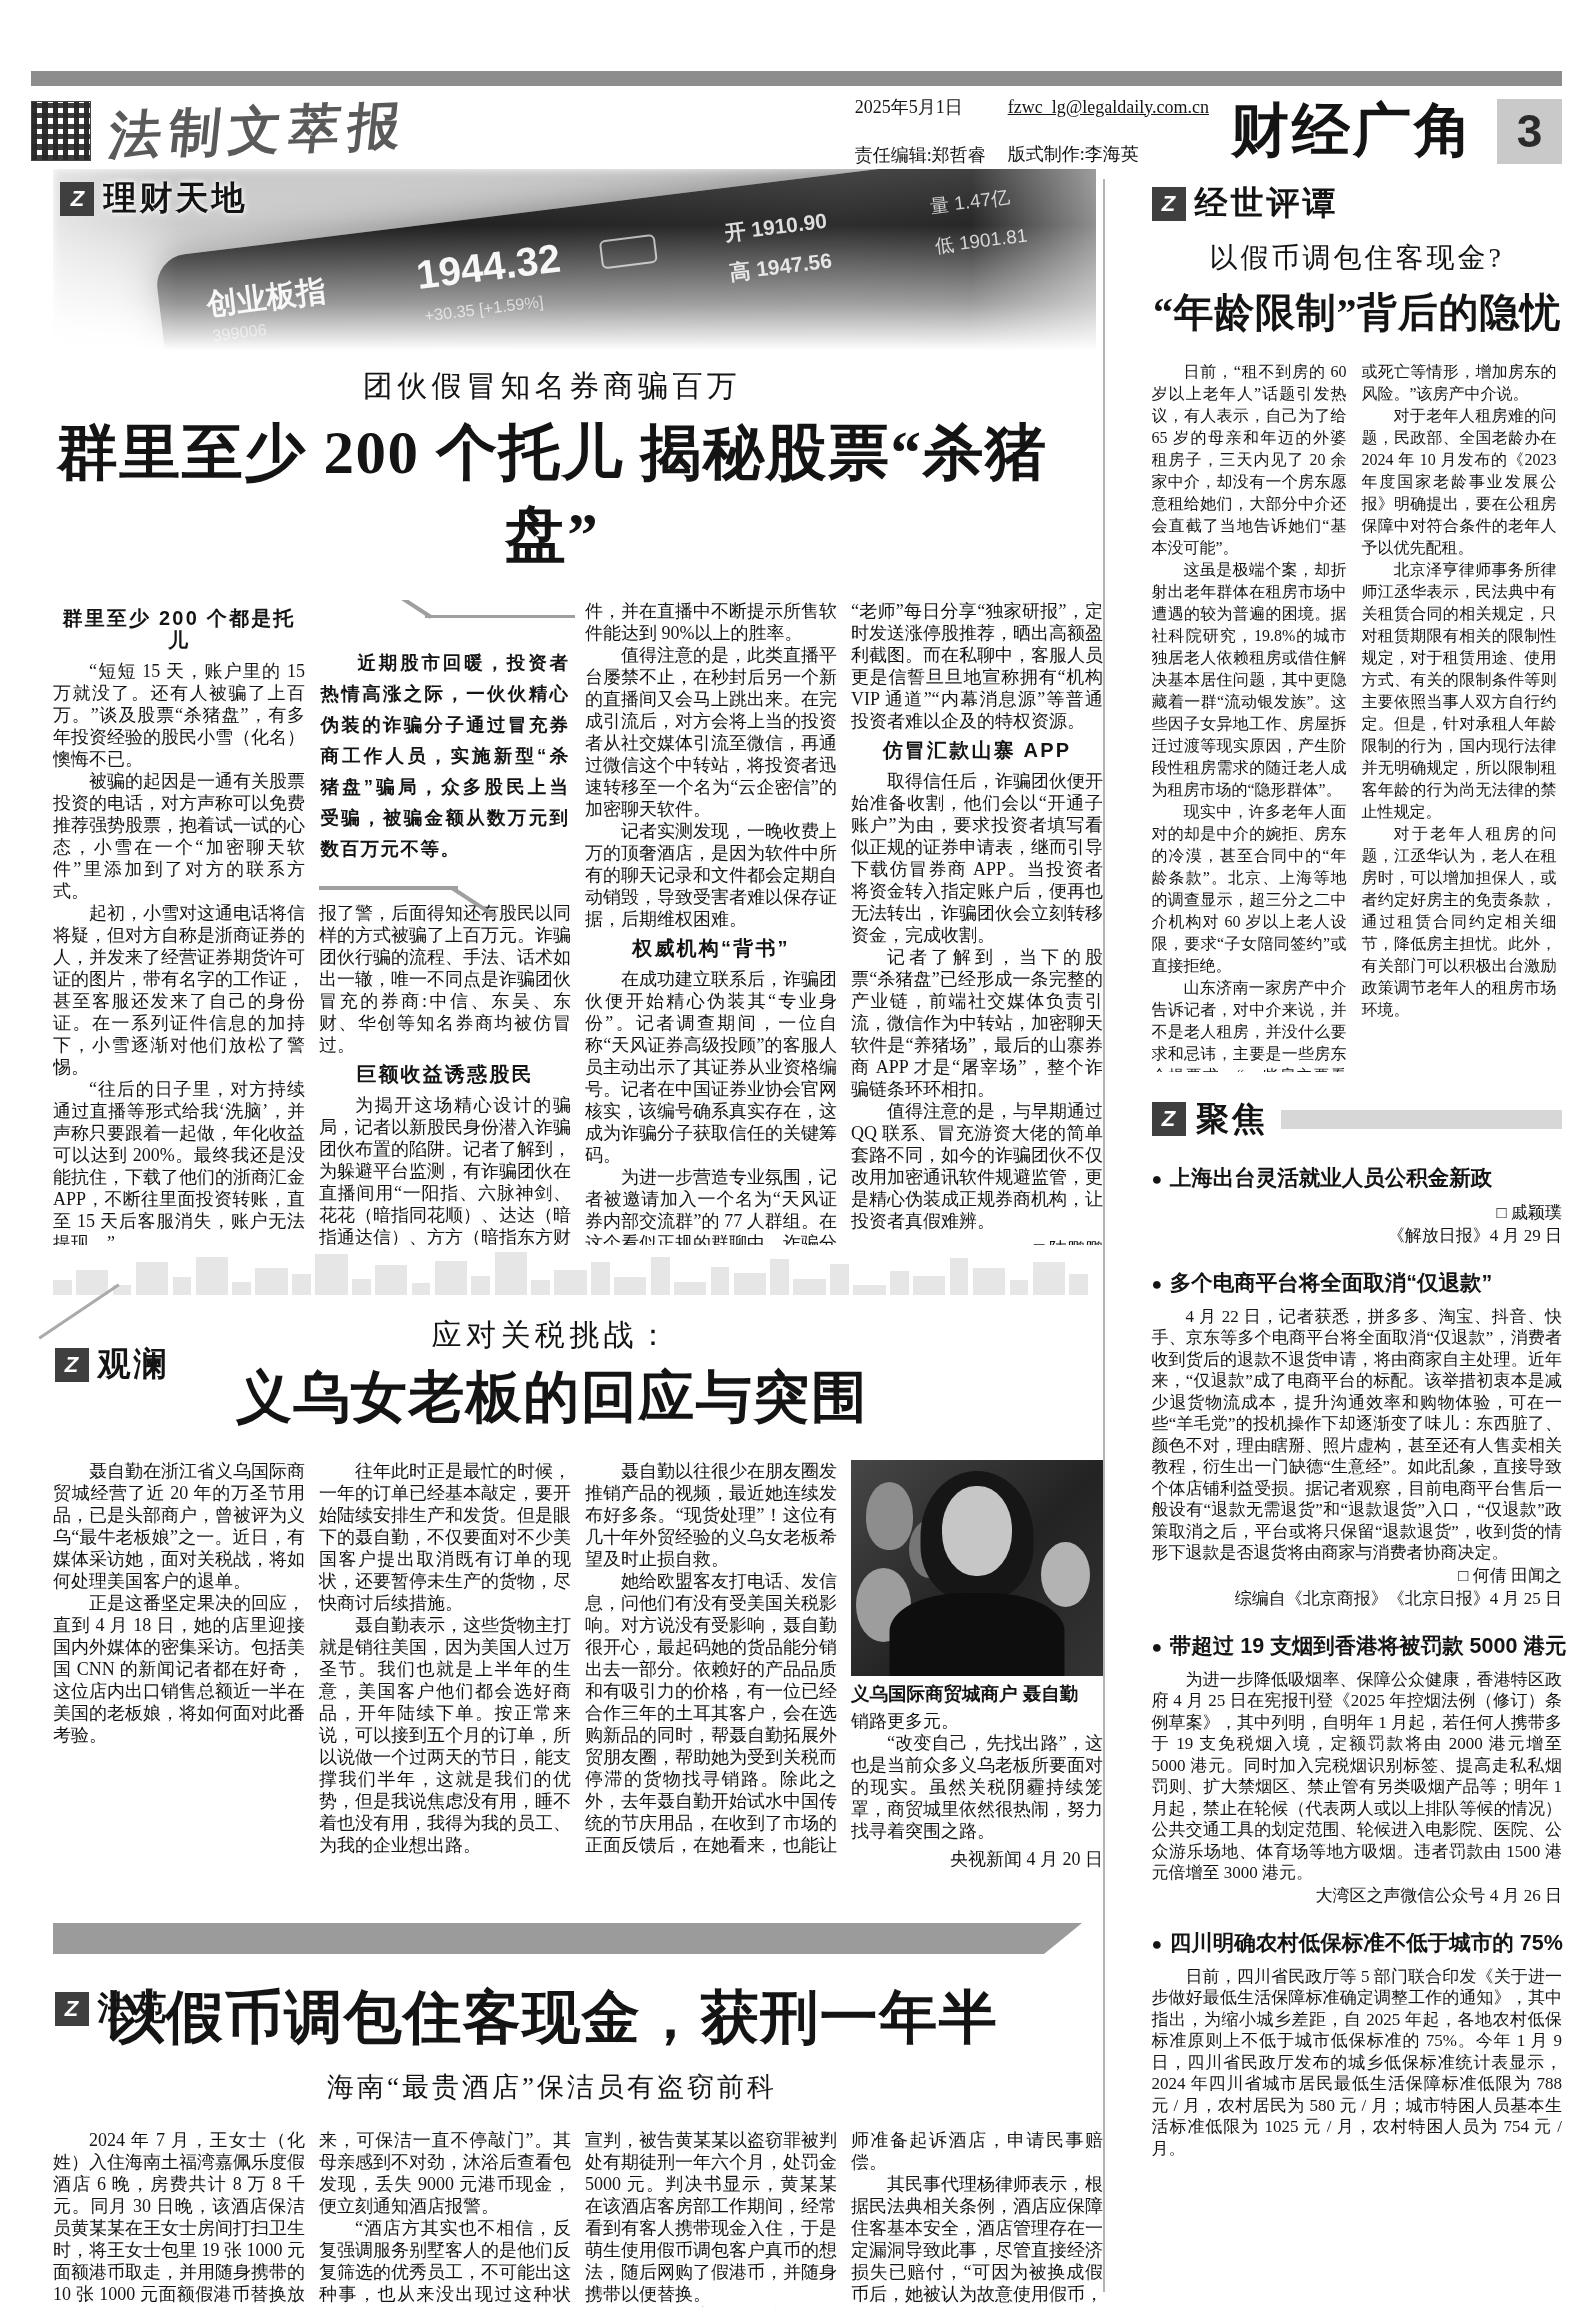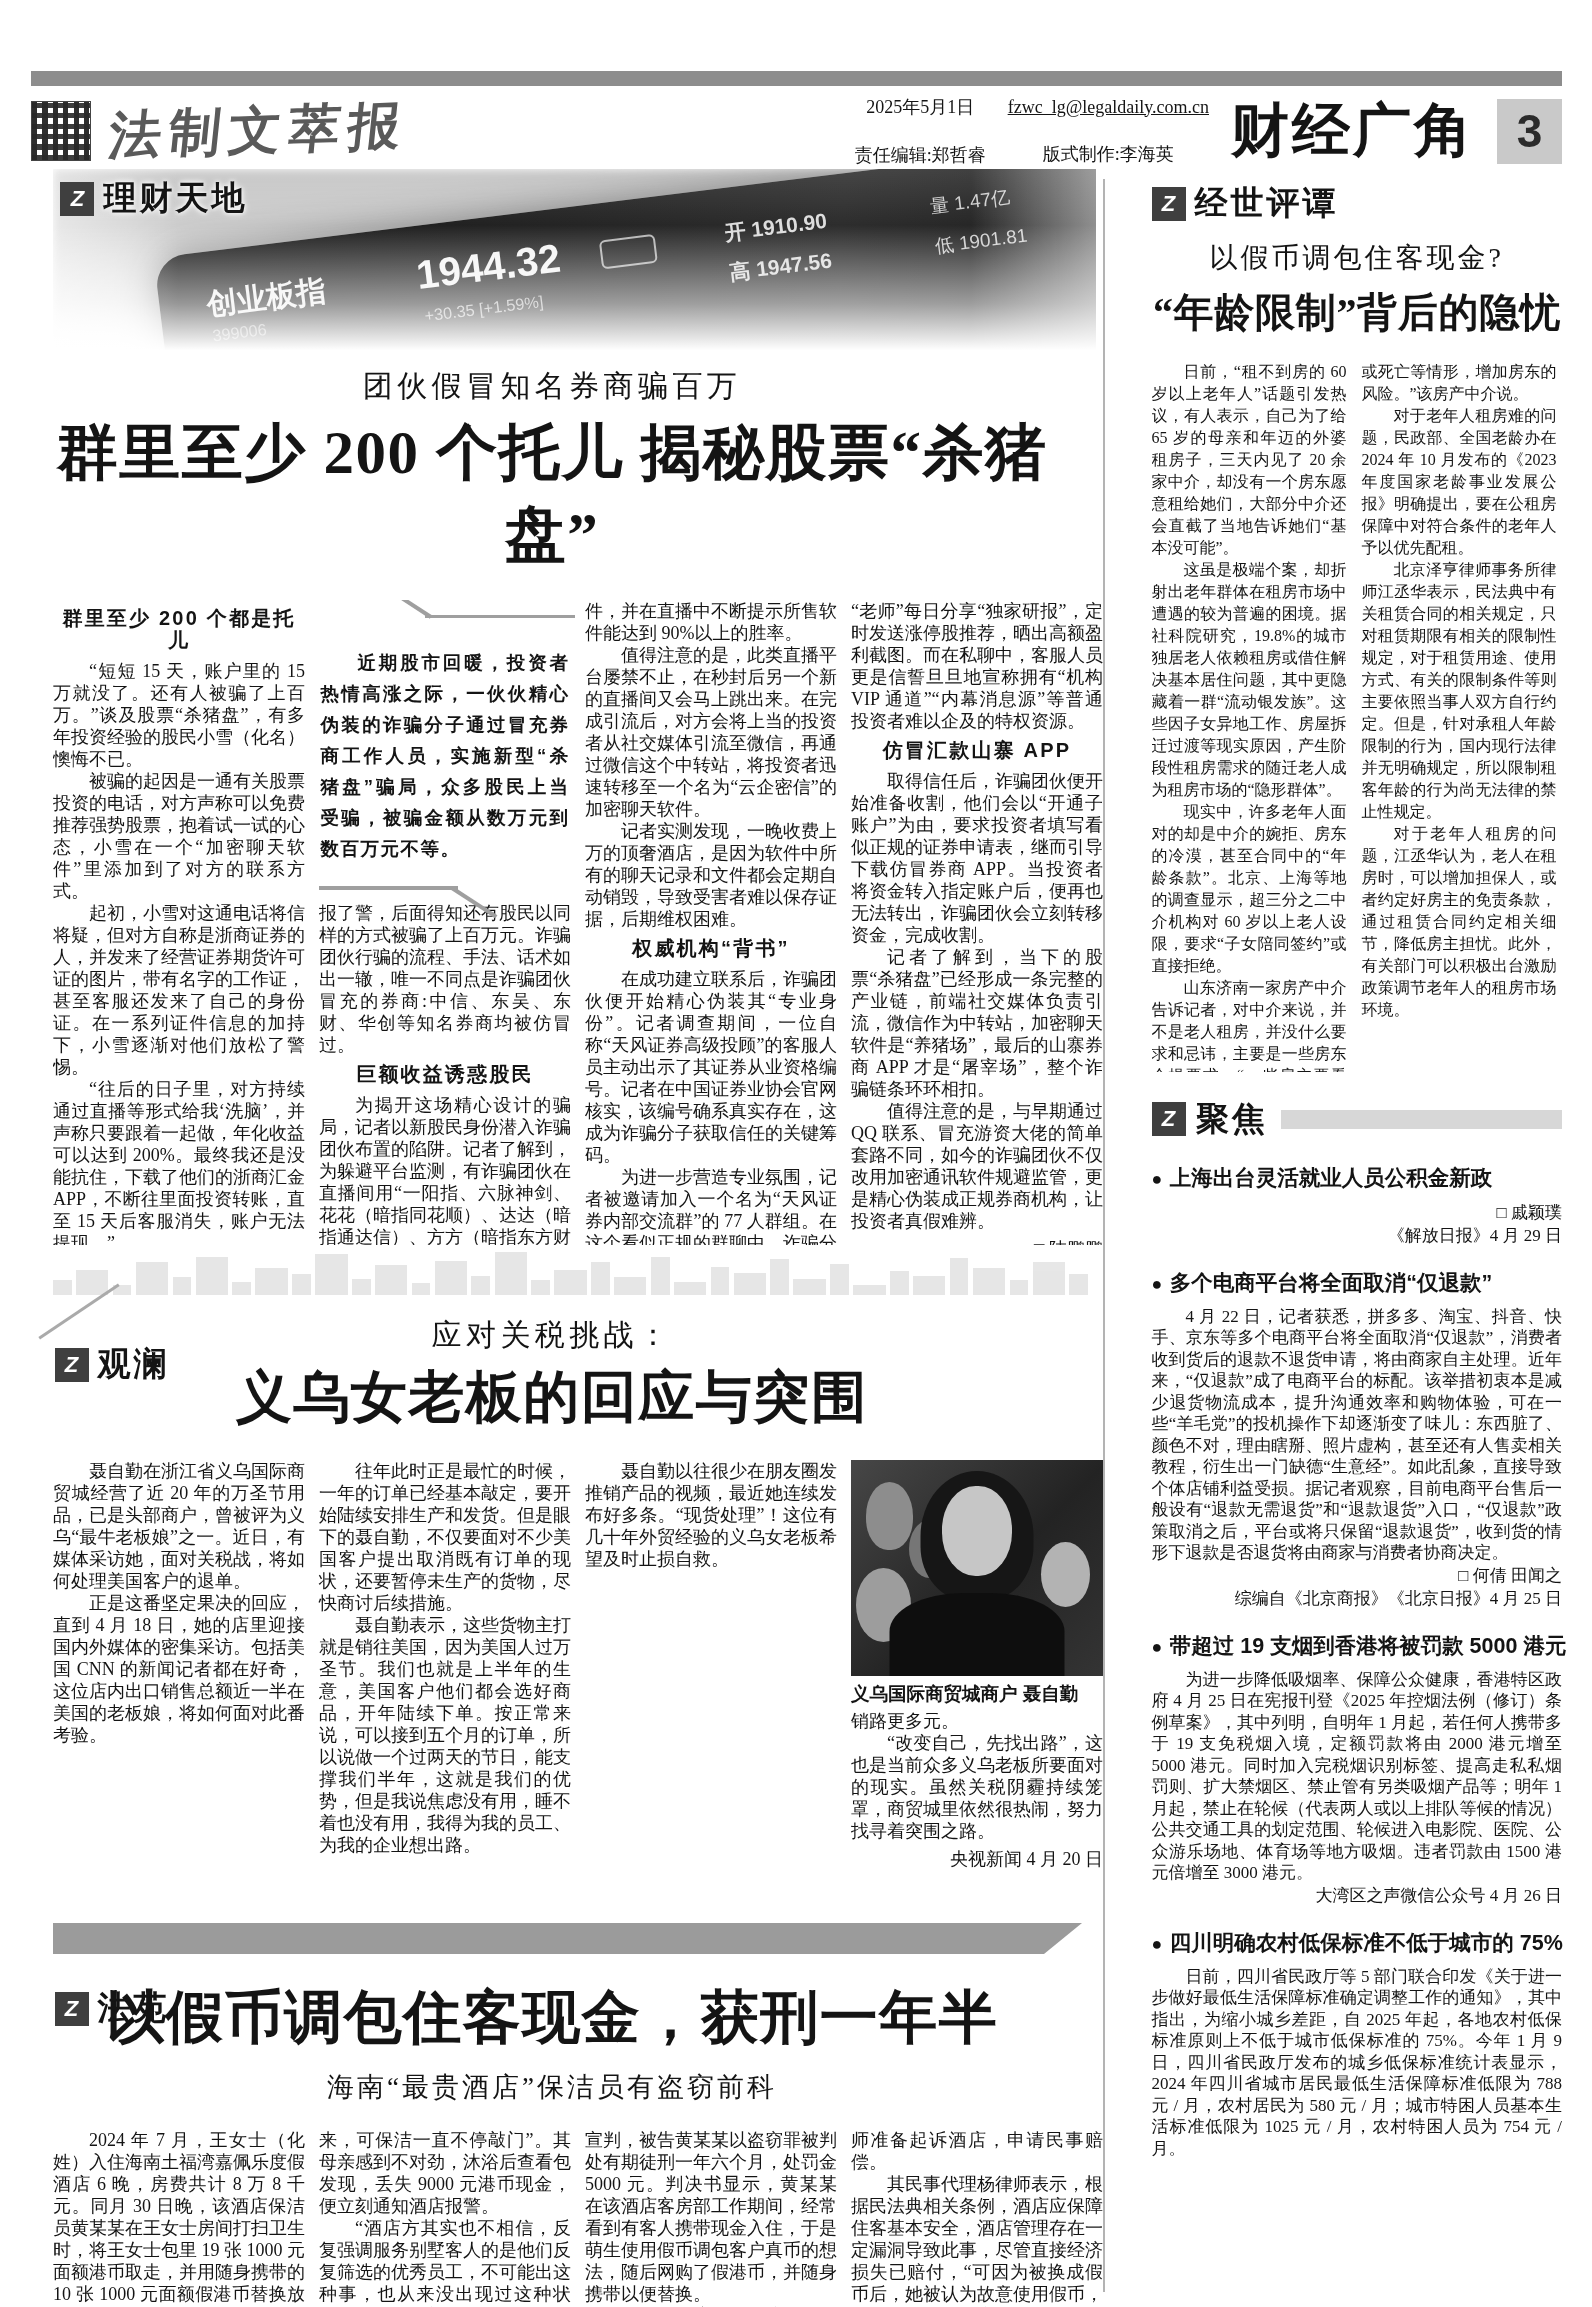--- a/index.html
+++ b/index.html
@@ -9,21 +9,21 @@
 
   
   .topbar{position:absolute;left:31px;right:31px;top:71px;height:15px;background:#8d8d8d;}
   .masthead{position:absolute;left:31px;right:31px;top:96px;height:70px;display:flex;align-items:center;}
   .qr{width:58px;height:58px;margin-right:19px;border:1.5px solid #444;
       background-image:repeating-linear-gradient(0deg,rgba(40,40,40,.9) 0 5.2px,rgba(255,255,255,0) 5.2px 10.4px),
                        repeating-linear-gradient(90deg,#2e2e2e 0 5.2px,#fff 5.2px 10.4px);}
   .brand{font-size:52px;font-weight:bold;color:#5a5a5a;letter-spacing:7.4px;
          transform:skewX(-8deg) rotate(-2deg);font-family:"DejaVu Serif",serif;}
   .mast-meta{margin-left:auto;display:flex;align-items:center;gap:22px;}
-  .meta-col{display:flex;flex-direction:column;gap:24px;font-size:18px;white-space:nowrap;text-align:center;}
+  .meta-col{display:flex;flex-direction:column;gap:24px;font-size:18px;white-space:nowrap;}
   .email{text-decoration:underline;}
   .section-title{font-size:58px;font-weight:900;letter-spacing:3px;white-space:nowrap;}
   .pageno{width:65px;height:65px;background:#c9c9c9;color:#2b2b2b;font-size:46px;font-weight:bold;
           display:flex;align-items:center;justify-content:center;}
 
   
   .content{position:absolute;top:169px;left:0;right:0;bottom:0;display:flex;}
   .main{width:1103px;padding-left:53px;box-sizing:border-box;}
   .vrule{width:1.5px;background:#b3b3b3;margin:10.4px 0 15px 0;}
   .rail{flex:1;padding:12px 31px 0 47px;box-sizing:border-box;overflow:hidden;}
@@ -267,20 +267,21 @@
             <div class="col">
               <p class="para">聂自勤在浙江省义乌国际商贸城经营了近 20 年的万圣节用品，已是头部商户，曾被评为义乌“最牛老板娘”之一。近日，有媒体采访她，面对关税战，将如何处理美国客户的退单。</p>
               <p class="para">正是这番坚定果决的回应，直到 4 月 18 日，她的店里迎接国内外媒体的密集采访。包括美国 CNN 的新闻记者都在好奇，这位店内出口销售总额近一半在美国的老板娘，将如何面对此番考验。</p>
             </div>
             <div class="col">
               <p class="para">往年此时正是最忙的时候，一年的订单已经基本敲定，要开始陆续安排生产和发货。但是眼下的聂自勤，不仅要面对不少美国客户提出取消既有订单的现状，还要暂停未生产的货物，尽快商讨后续措施。</p>
               <p class="para">聂自勤表示，这些货物主打就是销往美国，因为美国人过万圣节。我们也就是上半年的生意，美国客户他们都会选好商品，开年陆续下单。按正常来说，可以接到五个月的订单，所以说做一个过两天的节日，能支撑我们半年，这就是我们的优势，但是我说焦虑没有用，睡不着也没有用，我得为我的员工、为我的企业想出路。</p>
             </div>
             <div class="col">
               <p class="para">聂自勤以往很少在朋友圈发推销产品的视频，最近她连续发布好多条。“现货处理”！这位有几十年外贸经验的义乌女老板希望及时止损自救。</p>
+              <p class="para">她给欧盟客友打电话、发信息，问他们有没有受美国关税影响。对方说没有受影响，聂自勤很开心，最起码她的货品能分销出去一部分。依赖好的产品品质和有吸引力的价格，有一位已经合作三年的土耳其客户，会在选购新品的同时，帮聂自勤拓展外贸朋友圈，帮助她为受到关税而停滞的货物找寻销路。除此之外，去年聂自勤开始试水中国传统的节庆用品，在收到了市场的正面反馈后，在她看来，也能让</p>
             </div>
             <div class="col">
               <figure class="mask-photo-wrap" style="margin: 0px 0px 4.4px;">
                 <div class="mask-photo">
                   <b class="m1"></b>
                   <b class="m2"></b>
                   <b class="m3"></b>
                   <b class="m4"></b>
                   <b class="hair"></b>
                   <b class="face"></b>

